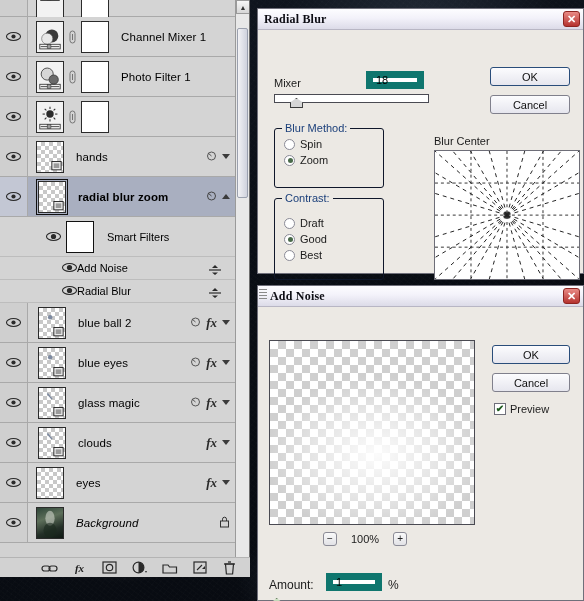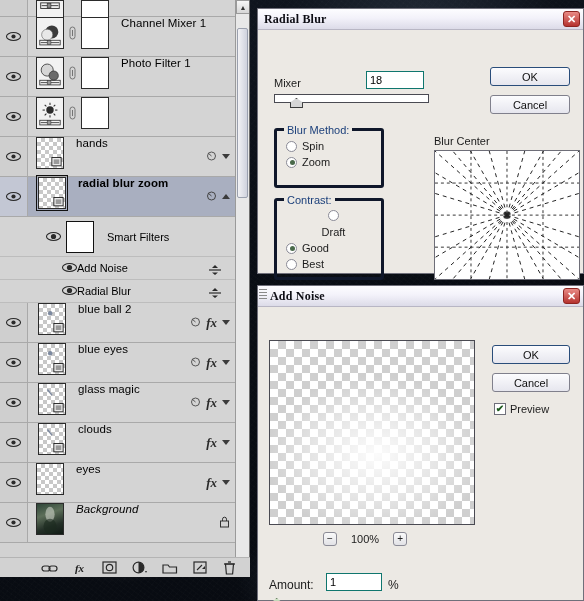--- a/index.html
+++ b/index.html
@@ -23,21 +23,21 @@
     background-image:
       repeating-linear-gradient(37deg, rgba(255,255,255,.035) 0 1px, transparent 1px 4px),
       repeating-linear-gradient(-52deg, rgba(255,255,255,.03) 0 1px, transparent 1px 5px);
   }
 
   
   #layers-panel { position:absolute; left:0; top:0; width:250px; height:577px;
     background:#d2d2d2; border-right:1px solid #6e6e6e; overflow:hidden; }
   .lp-rows { position:absolute; left:0; top:0; width:236px; }
 
-  .lrow { position:relative; height:40px; display:flex; align-items:flex-start;
+  .lrow { position:relative; height:40px; display:flex; align-items:center;
     border-bottom:1px solid #a9a9a9; background:#d4d4d4; }
   .lrow.sel { background:#a9afc0; }
   .lrow.partial { height:17px; border-bottom:1px solid #a9a9a9; }
 
   .eyecell { width:28px; min-width:28px; height:100%; display:flex; align-items:center;
     justify-content:center; border-right:1px solid #a9a9a9; background:#cfcfcf; }
   .lrow.sel .eyecell { background:#c3c7d4; }
   .eye { width:15px; height:11px; position:relative; }
   .eye svg { display:block; }
 
@@ -107,28 +107,28 @@
     border-bottom:1px solid #b8b6c4; display:flex; align-items:center;
     padding-left:6px; position:relative; }
   .dlg-title .t { font-size:12px; font-weight:bold; color:#0d0d14; letter-spacing:.2px;
     font-family:"Liberation Serif", serif; }
   .closebtn { position:absolute; right:3px; top:2px; width:17px; height:16px;
     background:linear-gradient(#e98b86,#b5322e); border:1px solid #8d2420; border-radius:3px;
     color:#fff; font-size:11px; line-height:14px; text-align:center; font-weight:bold; }
   .dlg-body { position:relative; }
 
   .lbl { font-size:11px; color:#1b1b1b; }
-  .tfield { background:#fff; border:1px solid #0f766e; font-size:11px; padding:1px 3px;
+  .tfield { background:#fff; border:7px solid #0f766e; font-size:11px; padding:1px 3px;
     color:#000; height:18px; display:flex; align-items:center; }
   .btn { background:linear-gradient(#fcfcfe,#e6e6ee); border:1px solid #2a4d7a;
     border-radius:3px; font-size:11px; color:#101010; display:flex;
     align-items:center; justify-content:center; height:19px; }
   .btn.plain { border:1px solid #80808c; }
 
-  .group { border:3px solid #0f172a; border-radius:3px; position:relative;text-align:right; }
+  .group { border:1px solid #0f172a; border-radius:3px; position:relative;text-align:right; }
   .group > .gtitle { position:absolute; top:-7px; left:7px; background:#ece9e4;
     padding:0 3px; font-size:11px; color:#1b3f7a; }
 
   .radio { display:flex; align-items:center; gap:5px; margin:4px 0 0 9px; }
   .rdo { width:11px; height:11px; border-radius:50%; background:#fff;
     border:1px solid #8a8a96; position:relative; }
   .rdo.on::after { content:""; position:absolute; left:2.5px; top:2.5px; width:5px; height:5px;
     border-radius:50%; background:#4a6a4a; }
   .radio .lbl { font-size:11px; }
 
@@ -643,21 +643,21 @@
         <span class="lbl">Spin</span>
       </div>
       <div class="radio">
         <span class="rdo on"></span>
         <span class="lbl">Zoom</span>
       </div>
     </div>
 
     <div class="group" style="position:absolute; left:16px; top:168px; width:110px; height:82px;">
       <span class="gtitle">Contrast:</span>
-      <div class="radio" style="margin-top:9px;flex-direction:column;">
+      <div class="radio" style="margin-top:18px;">
         <span class="rdo"></span>
         <span class="lbl">Draft</span>
       </div>
       <div class="radio">
         <span class="rdo on"></span>
         <span class="lbl">Good</span>
       </div>
       <div class="radio">
         <span class="rdo"></span>
         <span class="lbl">Best</span>

